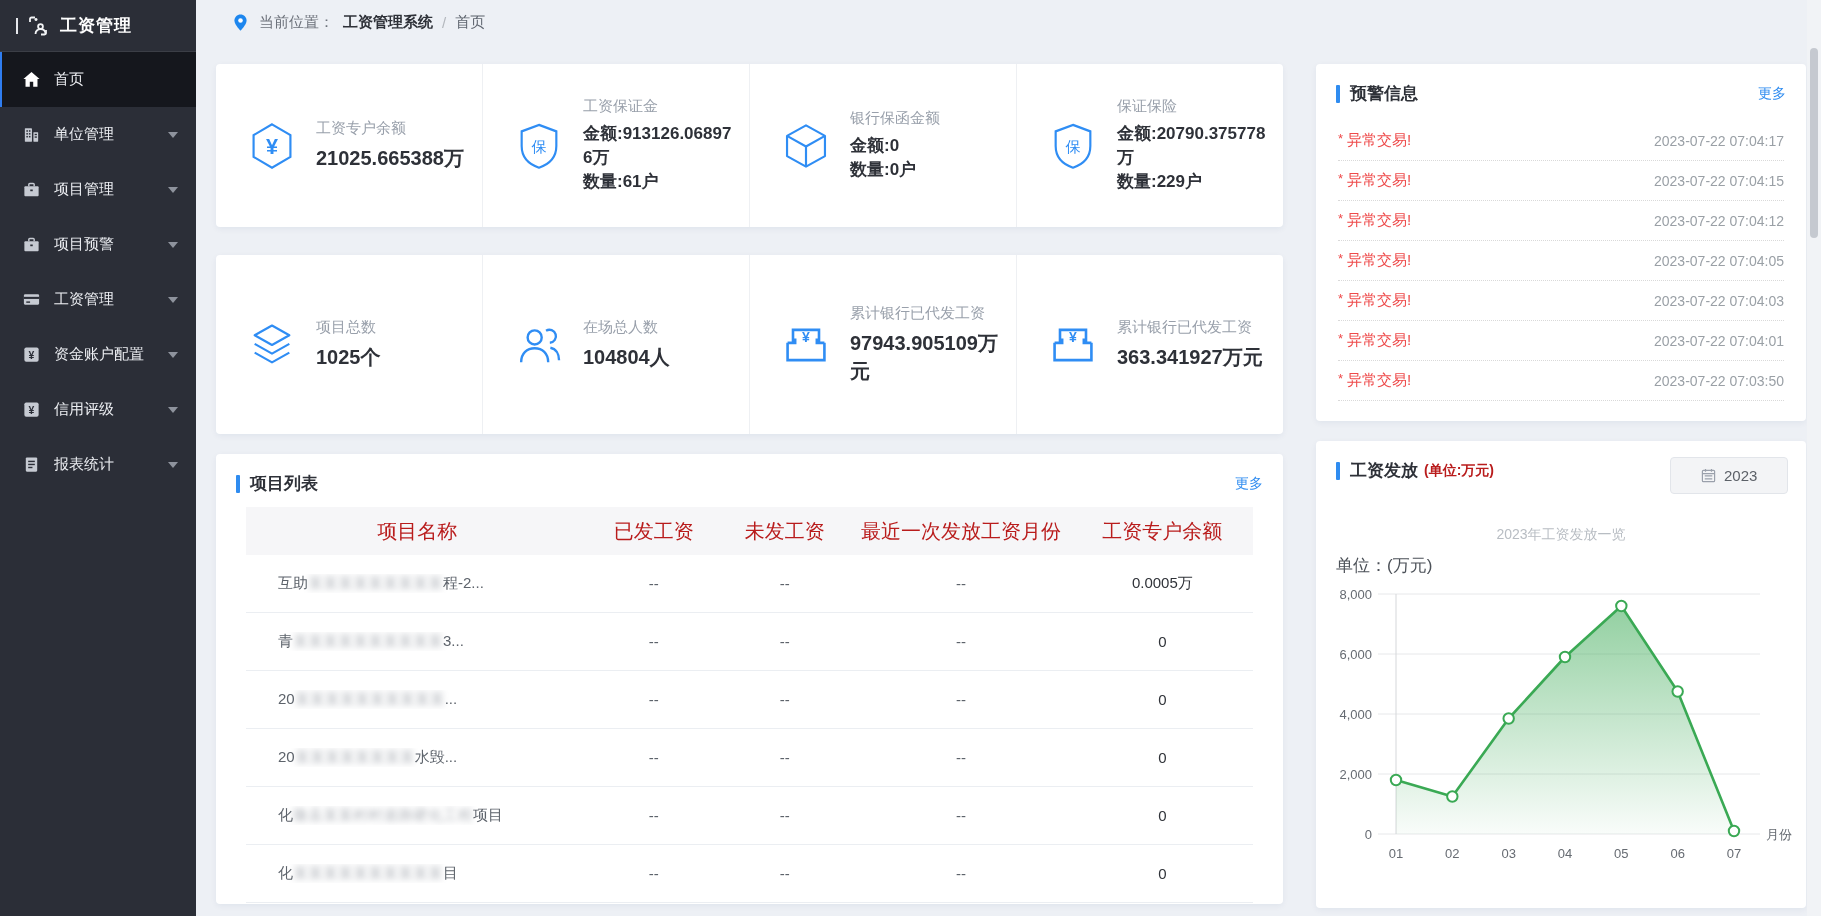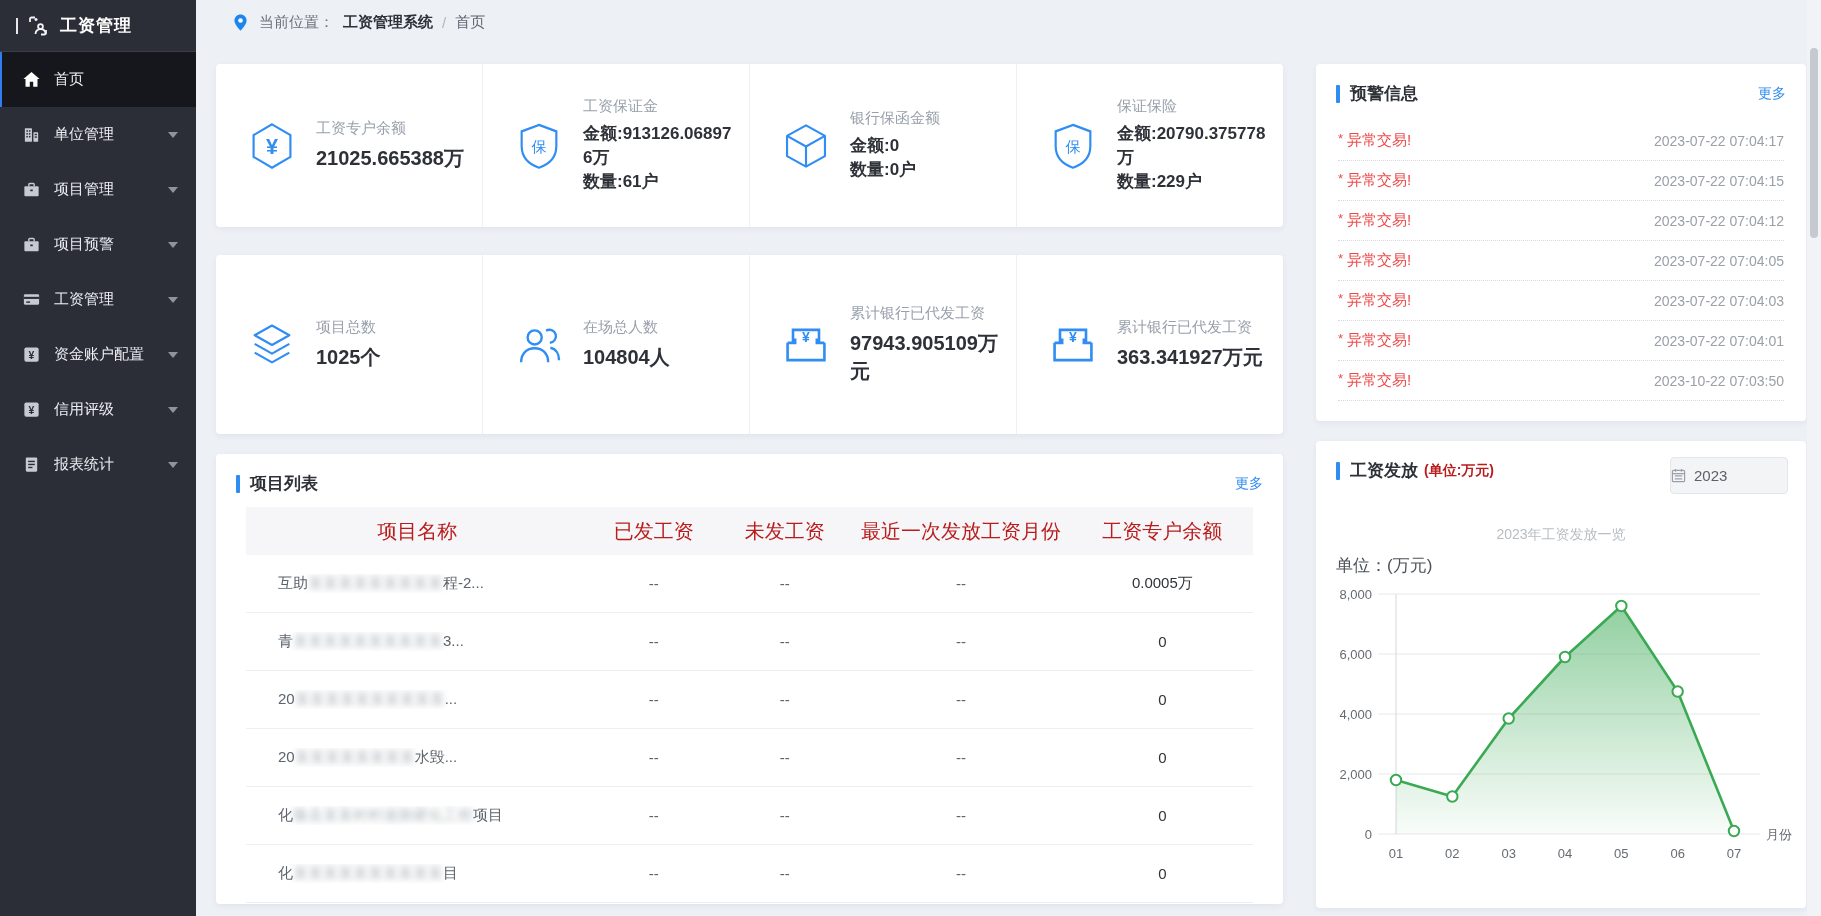--- a/index.html
+++ b/index.html
@@ -73,21 +73,21 @@
   
   .warning-panel { height:357px; overflow:hidden; }
   .warn-list { margin:4px 22px 0 22px; height:281px; overflow:hidden; }
   .warn-row { display:flex; align-items:center; justify-content:space-between; padding:10px 0; border-bottom:1px dotted #d9d9d9; cursor:pointer; }
   .warn-text { color:#ee4a4a; font-size:15px; }
   .warn-star { color:#ee4a4a; font-size:13px; margin-right:4px; vertical-align:2px; }
   .warn-time { color:#9aa0a6; font-size:14px; }
 
   
   .chart-panel { margin-top:20px; height:467px; position:relative; overflow:hidden; }
-  .year-select { position:absolute; right:18px; top:16px; width:118px; height:37px; background:#f3f4f6; border:1px solid #e2e5ea; border-radius:4px; display:flex; align-items:center; padding-left:0; gap:8px; cursor:pointer; }
+  .year-select { position:absolute; right:18px; top:16px; width:118px; height:37px; background:#f3f4f6; border:1px solid #e2e5ea; border-radius:4px; display:flex; align-items:center; padding-left:30px; gap:8px; cursor:pointer; }
   .cal-icon { width:15px; height:15px; color:#9aa0ab; }
   .cal-icon svg { width:15px; height:15px; display:block; }
   .year-value { color:#5c6168; font-size:15px; }
   .chart-subtitle { text-align:center; color:#b8bdc3; font-size:14px; margin-top:32px; }
   .chart-unit { color:#4c5158; font-size:17px; margin:10px 0 0 20px; }
   #chart-mount { margin:2px 0 0 10px; }
   #chart-mount text.tick { font-size:13px; fill:#666b72; font-family:"Liberation Sans","DejaVu Sans",sans-serif; }
 
   
   .page-scrollbar { position:absolute; right:0; top:0; width:14px; height:916px; background:#f1f3f6; }
@@ -470,21 +470,21 @@
               <span class="warn-time">2023-07-22 07:04:03</span>
             </div>
 
             <div class="warn-row">
               <span class="warn-text"><span class="warn-star">*</span><span>异常交易!</span></span>
               <span class="warn-time">2023-07-22 07:04:01</span>
             </div>
 
             <div class="warn-row">
               <span class="warn-text"><span class="warn-star">*</span><span>异常交易!</span></span>
-              <span class="warn-time">2023-10-22 07:03:50</span>
+              <span class="warn-time">2023-07-22 07:03:50</span>
             </div>
           </div>
       </div>
 
       <div class="panel chart-panel">
         <div class="sec-head">
           <span class="sec-bar"></span>
           <span class="sec-title">工资发放</span>
           <span class="sec-suffix">(单位:万元)</span>
         </div>

